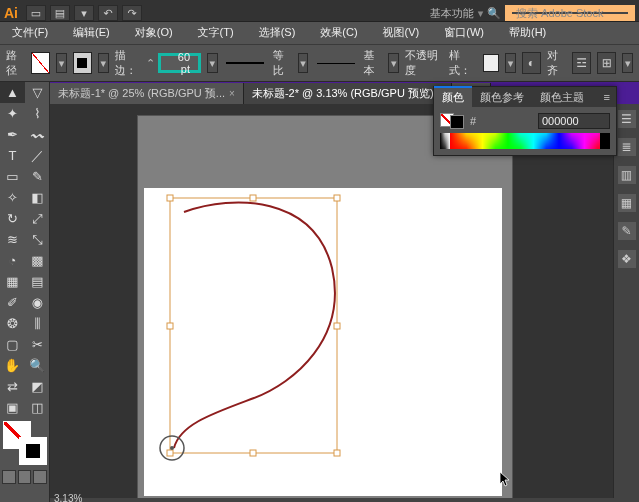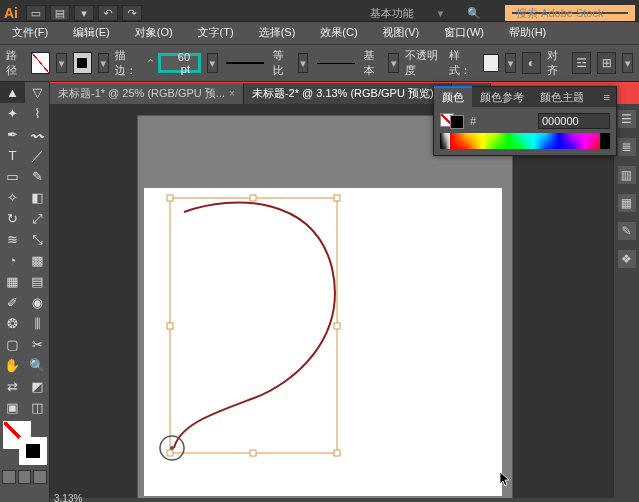--- a/index.html
+++ b/index.html
@@ -24,21 +24,21 @@
     border-bottom: 1px solid #222;
   }
   .qa .logo { color: #f7931e; font-weight: bold; font-size: 14px; margin-right: 4px;}
   .qa-icon {
     width: 20px; height: 16px;
     background: #434343;
     display: inline-flex; align-items:center; justify-content:center;
     font-size: 11px; color: #ccc;
     border:1px solid #2a2a2a;
   }
-  .qa-right { margin-left: auto; display:flex; align-items:center; gap:24px; color:#b5b5b5; font-size:11px;}
+  .qa-right { margin-left: auto; display:flex; align-items:center; gap:4px; color:#b5b5b5; font-size:11px;}
   .qa-search {
     width: 130px; height: 16px;
     background: #444;
     border: 7px solid #fdba74;
     color: #888;
     padding: 0 4px;
     font-size: 11px;
     display:flex; align-items:center;
   }
   
@@ -99,21 +99,21 @@
   .opt-icon {
     width: 22px; height: 22px;
     background: #4a4a4a;
     border: 1px solid #2a2a2a;
     display:flex;align-items:center;justify-content:center;
     color:#ccc;font-size:12px;
   }
   
   .tabsrow {
     height: 22px;
-    background: #ef4444;
+    background: #4c1d95;
     display: flex;
     align-items: center;
     gap: 0;
     font-size: 11px;
   }
   .tabsrow .tab {
     padding: 3px 8px;
     border-right:1px solid #222;
     color: #ccc;
     display:flex;align-items:center;gap:4px;

